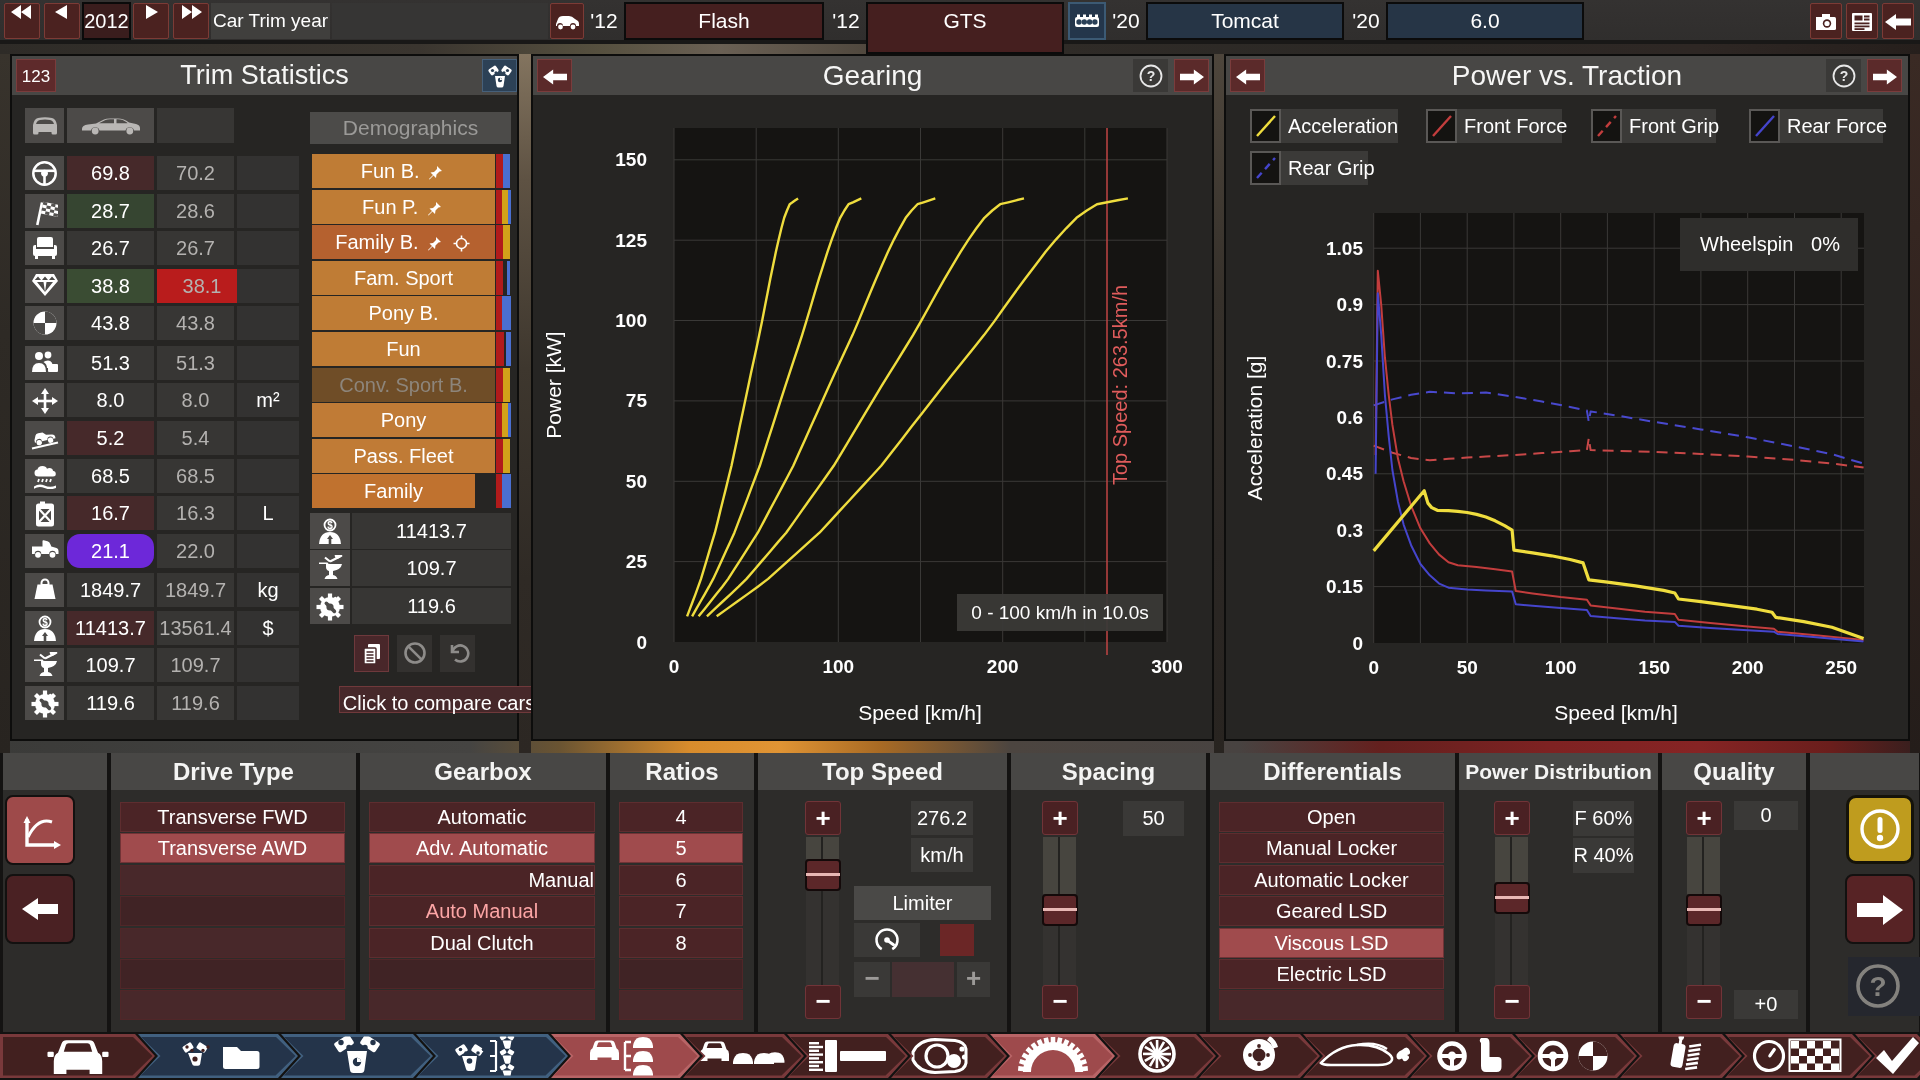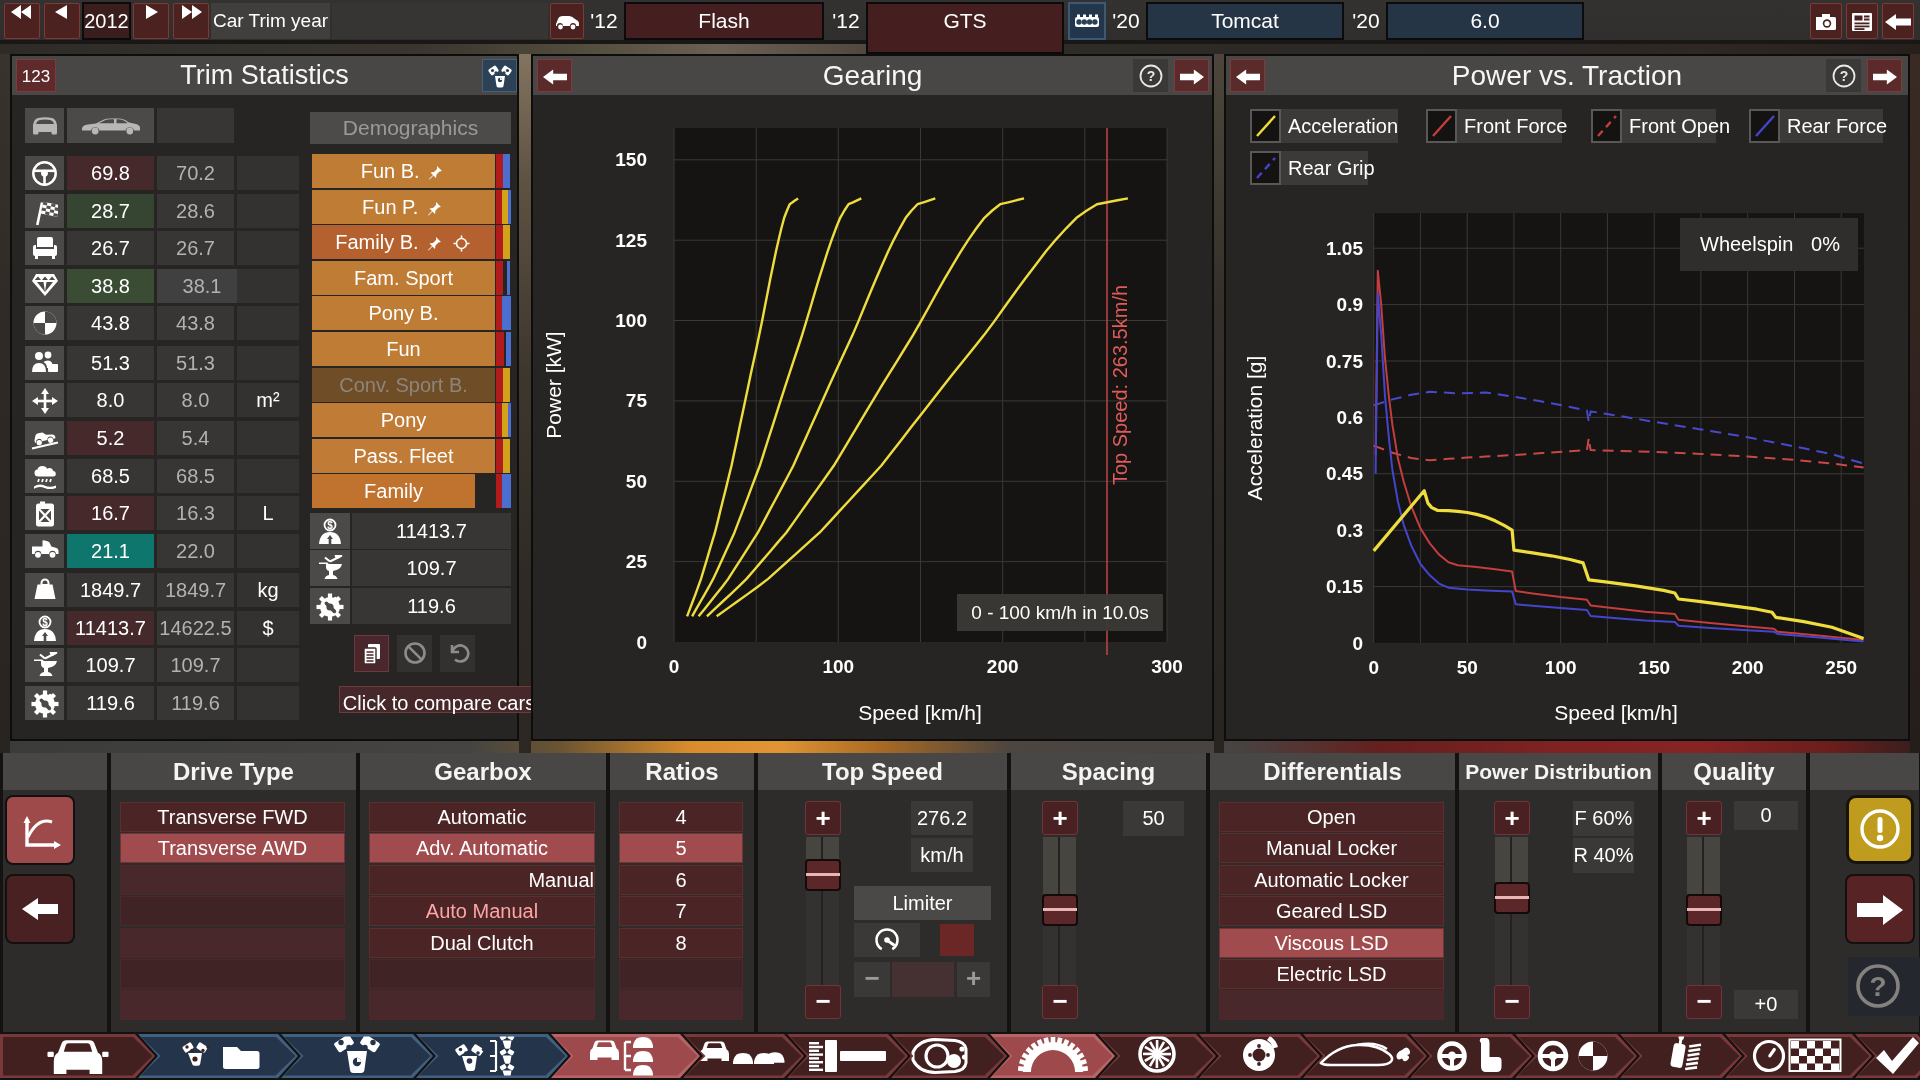--- a/index.html
+++ b/index.html
@@ -181,21 +181,21 @@
       </div>
 <div class="abs" style="left:55px;top:175px;width:87px;height:34px;background:#373634;color:#fff;font-size:20px;text-align:center;line-height:34px;">26.7</div>
 <div class="abs" style="left:145px;top:175px;width:77px;height:34px;background:#373634;color:#b4b2b0;font-size:20px;text-align:center;line-height:34px;">26.7</div>
 <div class="abs" style="left:225px;top:175px;width:62px;height:34px;background:#333231;color:#fff;font-size:20px;text-align:center;line-height:34px;"></div>
 <div class="abs" style="left:13px;top:213px;width:39px;height:34px;background:#4c4a48;text-align:center;padding-top:4px;">
         <svg width="28" height="24" viewBox="0 0 28 24">
           <path d="M5 1 L23 1 L27 8 L14 23 L1 8 Z M7 3.5 L3.8 7 L10 7 Z M14 3.5 L11 7 L17 7 Z M21 3.5 L18 7 L24.2 7 Z M6 9 L12.5 9 L14 19 Z M15.5 9 L22 9 L14 19 Z" fill="#fff" fill-rule="evenodd"></path>
         </svg>
       </div>
 <div class="abs" style="left:55px;top:213px;width:87px;height:34px;background:#3a4c33;color:#fff;font-size:20px;text-align:center;line-height:34px;">38.8</div>
-<div class="abs" style="left:145px;top:213px;width:90px;height:34px;background:#404040;color:#b4b2b0;font-size:20px;text-align:center;line-height:34px;">38.1</div>
+<div class="abs" style="left:145px;top:213px;width:90px;height:34px;background:#b91c1c;color:#b4b2b0;font-size:20px;text-align:center;line-height:34px;">38.1</div>
 <div class="abs" style="left:225px;top:213px;width:62px;height:34px;background:#333231;color:#fff;font-size:20px;text-align:center;line-height:34px;"></div>
 <div class="abs" style="left:13px;top:250px;width:39px;height:34px;background:#4c4a48;text-align:center;padding-top:4px;">
         <svg width="26" height="26" viewBox="0 0 26 26">
           <circle cx="13" cy="13" r="11.5" fill="#fff"></circle>
           <path d="M13 1.5 A11.5 11.5 0 0 1 24.5 13 L13 13 Z" fill="#4c4a48"></path>
           <path d="M13 24.5 A11.5 11.5 0 0 1 1.5 13 L13 13 Z" fill="#4c4a48"></path>
         </svg>
       </div>
 <div class="abs" style="left:55px;top:250px;width:87px;height:34px;background:#373634;color:#fff;font-size:20px;text-align:center;line-height:34px;">43.8</div>
 <div class="abs" style="left:145px;top:250px;width:77px;height:34px;background:#373634;color:#b4b2b0;font-size:20px;text-align:center;line-height:34px;">43.8</div>
@@ -260,21 +260,21 @@
 <div class="abs" style="left:55px;top:440px;width:87px;height:34px;background:#46292a;color:#fff;font-size:20px;text-align:center;line-height:34px;">16.7</div>
 <div class="abs" style="left:145px;top:440px;width:77px;height:34px;background:#373634;color:#b4b2b0;font-size:20px;text-align:center;line-height:34px;">16.3</div>
 <div class="abs" style="left:225px;top:440px;width:62px;height:34px;background:#333231;color:#fff;font-size:20px;text-align:center;line-height:34px;">L</div>
 <div class="abs" style="left:13px;top:478px;width:39px;height:34px;background:#4c4a48;text-align:center;padding-top:4px;">
         <svg width="30" height="24" viewBox="0 0 30 24">
           <path d="M2 8.5 L12.5 8.5 L12.5 3 Q12.5 2 13.7 2.2 L17.5 3.2 Q19.5 3.8 20.5 6.5 L21.3 8.5 L26.5 10 Q28.5 10.7 28.5 13 L28.5 16 L25.8 16 A3.3 3.3 0 0 0 19.2 16 L11.3 16 A3.3 3.3 0 0 0 4.7 16 L2 16 Z" fill="#fff"></path>
           <circle cx="8" cy="16.8" r="2.9" fill="#fff"></circle>
           <circle cx="22.5" cy="16.8" r="2.9" fill="#fff"></circle>
         </svg>
       </div>
-<div class="abs" style="left:55px;top:478px;width:87px;height:34px;background:#0f766e;color:#fff;font-size:20px;text-align:center;line-height:34px;">21.1</div>
+<div class="abs" style="left:55px;top:478px;width:87px;height:34px;background:#6d28d9;color:#fff;font-size:20px;text-align:center;line-height:34px;border-radius:13px;">21.1</div>
 <div class="abs" style="left:145px;top:478px;width:77px;height:34px;background:#373634;color:#b4b2b0;font-size:20px;text-align:center;line-height:34px;">22.0</div>
 <div class="abs" style="left:225px;top:478px;width:62px;height:34px;background:#333231;color:#fff;font-size:20px;text-align:center;line-height:34px;"></div>
 <div class="abs" style="left:13px;top:517px;width:39px;height:34px;background:#4c4a48;text-align:center;padding-top:4px;">
         <svg width="26" height="24" viewBox="0 0 26 24">
           <path d="M9.5 6 a3.5 3.5 0 0 1 7 0 L16.5 8 L9.5 8 Z" fill="none" stroke="#fff" stroke-width="2"></path>
           <path d="M5.5 7.5 L20.5 7.5 L23.5 22 L2.5 22 Z" fill="#fff"></path>
         </svg>
       </div>
 <div class="abs" style="left:55px;top:517px;width:87px;height:34px;background:#373634;color:#fff;font-size:20px;text-align:center;line-height:34px;">1849.7</div>
 <div class="abs" style="left:145px;top:517px;width:77px;height:34px;background:#373634;color:#b4b2b0;font-size:20px;text-align:center;line-height:34px;">1849.7</div>
@@ -282,21 +282,21 @@
 <div class="abs" style="left:13px;top:555px;width:39px;height:34px;background:#4c4a48;text-align:center;padding-top:4px;">
         <svg width="26" height="28" viewBox="0 0 26 28">
           <circle cx="13" cy="7" r="5.5" fill="none" stroke="#fff" stroke-width="1.8"></circle>
           <text x="13" y="10.5" font-size="10" font-weight="bold" fill="#fff" text-anchor="middle" font-family="Liberation Sans">$</text>
           <path d="M2 26 Q3 14 13 14 Q23 14 24 26 Z" fill="#fff"></path>
           <path d="M13 17 L16 21 L10 21 Z" fill="#4c4a48"></path>
           <path d="M11.7 20 L14.3 20 L14.3 26 L11.7 26 Z" fill="#4c4a48"></path>
         </svg>
       </div>
 <div class="abs" style="left:55px;top:555px;width:87px;height:34px;background:#46292a;color:#fff;font-size:20px;text-align:center;line-height:34px;">11413.7</div>
-<div class="abs" style="left:145px;top:555px;width:77px;height:34px;background:#373634;color:#b4b2b0;font-size:20px;text-align:center;line-height:34px;">14622.5</div>
+<div class="abs" style="left:145px;top:555px;width:77px;height:34px;background:#373634;color:#b4b2b0;font-size:20px;text-align:center;line-height:34px;">13561.4</div>
 <div class="abs" style="left:225px;top:555px;width:62px;height:34px;background:#333231;color:#fff;font-size:20px;text-align:center;line-height:34px;">$</div>
 <div class="abs" style="left:13px;top:592px;width:39px;height:34px;background:#4c4a48;text-align:center;padding-top:4px;">
         <svg width="28" height="26" viewBox="0 0 28 26">
           <path d="M3 9 L10 9 L10 12 Q10 15 13 16 L13 20 Q9.5 20.5 8.5 24 L21.5 24 Q20.5 20.5 17 20 L17 16 Q25 14.5 26 9 L14 9 Q12 9 11.5 7.5 L3 7.5 Z" fill="#fff"></path>
           <path d="M14 6.5 L24 1.5 M14 6.5 L9 2.5" stroke="#fff" stroke-width="2.2"></path>
           <rect x="19" y="-1.5" width="7" height="4.6" rx="1" transform="rotate(-26 22.5 0.8)" fill="#fff"></rect>
         </svg>
       </div>
 <div class="abs" style="left:55px;top:592px;width:87px;height:34px;background:#373634;color:#fff;font-size:20px;text-align:center;line-height:34px;">109.7</div>
 <div class="abs" style="left:145px;top:592px;width:77px;height:34px;background:#373634;color:#b4b2b0;font-size:20px;text-align:center;line-height:34px;">109.7</div>
@@ -530,21 +530,21 @@
           <line x1="5" y1="25" x2="23" y2="5" stroke="#c23d3d" stroke-width="2.4"></line>
         </svg>
       </div>
       <div class="abs" style="left:238px;top:53px;height:34px;color:#fff;font-size:20px;line-height:34px;">Front Force</div>
 <div class="abs" style="left:365px;top:53px;width:125px;height:34px;background:#3b3a38;"></div>
       <div class="abs" style="left:365px;top:53px;width:31px;height:34px;background:#141311;border:2px solid #5a5856;">
         <svg width="27" height="30" viewBox="0 0 27 30">
           <line x1="5" y1="25" x2="23" y2="5" stroke="#c23d3d" stroke-dasharray="7,5" stroke-width="2.4"></line>
         </svg>
       </div>
-      <div class="abs" style="left:403px;top:53px;height:34px;color:#fff;font-size:20px;line-height:34px;">Front Open</div>
+      <div class="abs" style="left:403px;top:53px;height:34px;color:#fff;font-size:20px;line-height:34px;">Front Grip</div>
 <div class="abs" style="left:523px;top:53px;width:134px;height:34px;background:#3b3a38;"></div>
       <div class="abs" style="left:523px;top:53px;width:31px;height:34px;background:#141311;border:2px solid #5a5856;">
         <svg width="27" height="30" viewBox="0 0 27 30">
           <line x1="5" y1="25" x2="23" y2="5" stroke="#4545cc" stroke-width="2.4"></line>
         </svg>
       </div>
       <div class="abs" style="left:561px;top:53px;height:34px;color:#fff;font-size:20px;line-height:34px;">Rear Force</div>
 <div class="abs" style="left:24px;top:95px;width:118px;height:34px;background:#3b3a38;"></div>
       <div class="abs" style="left:24px;top:95px;width:31px;height:34px;background:#141311;border:2px solid #5a5856;">
         <svg width="27" height="30" viewBox="0 0 27 30">

